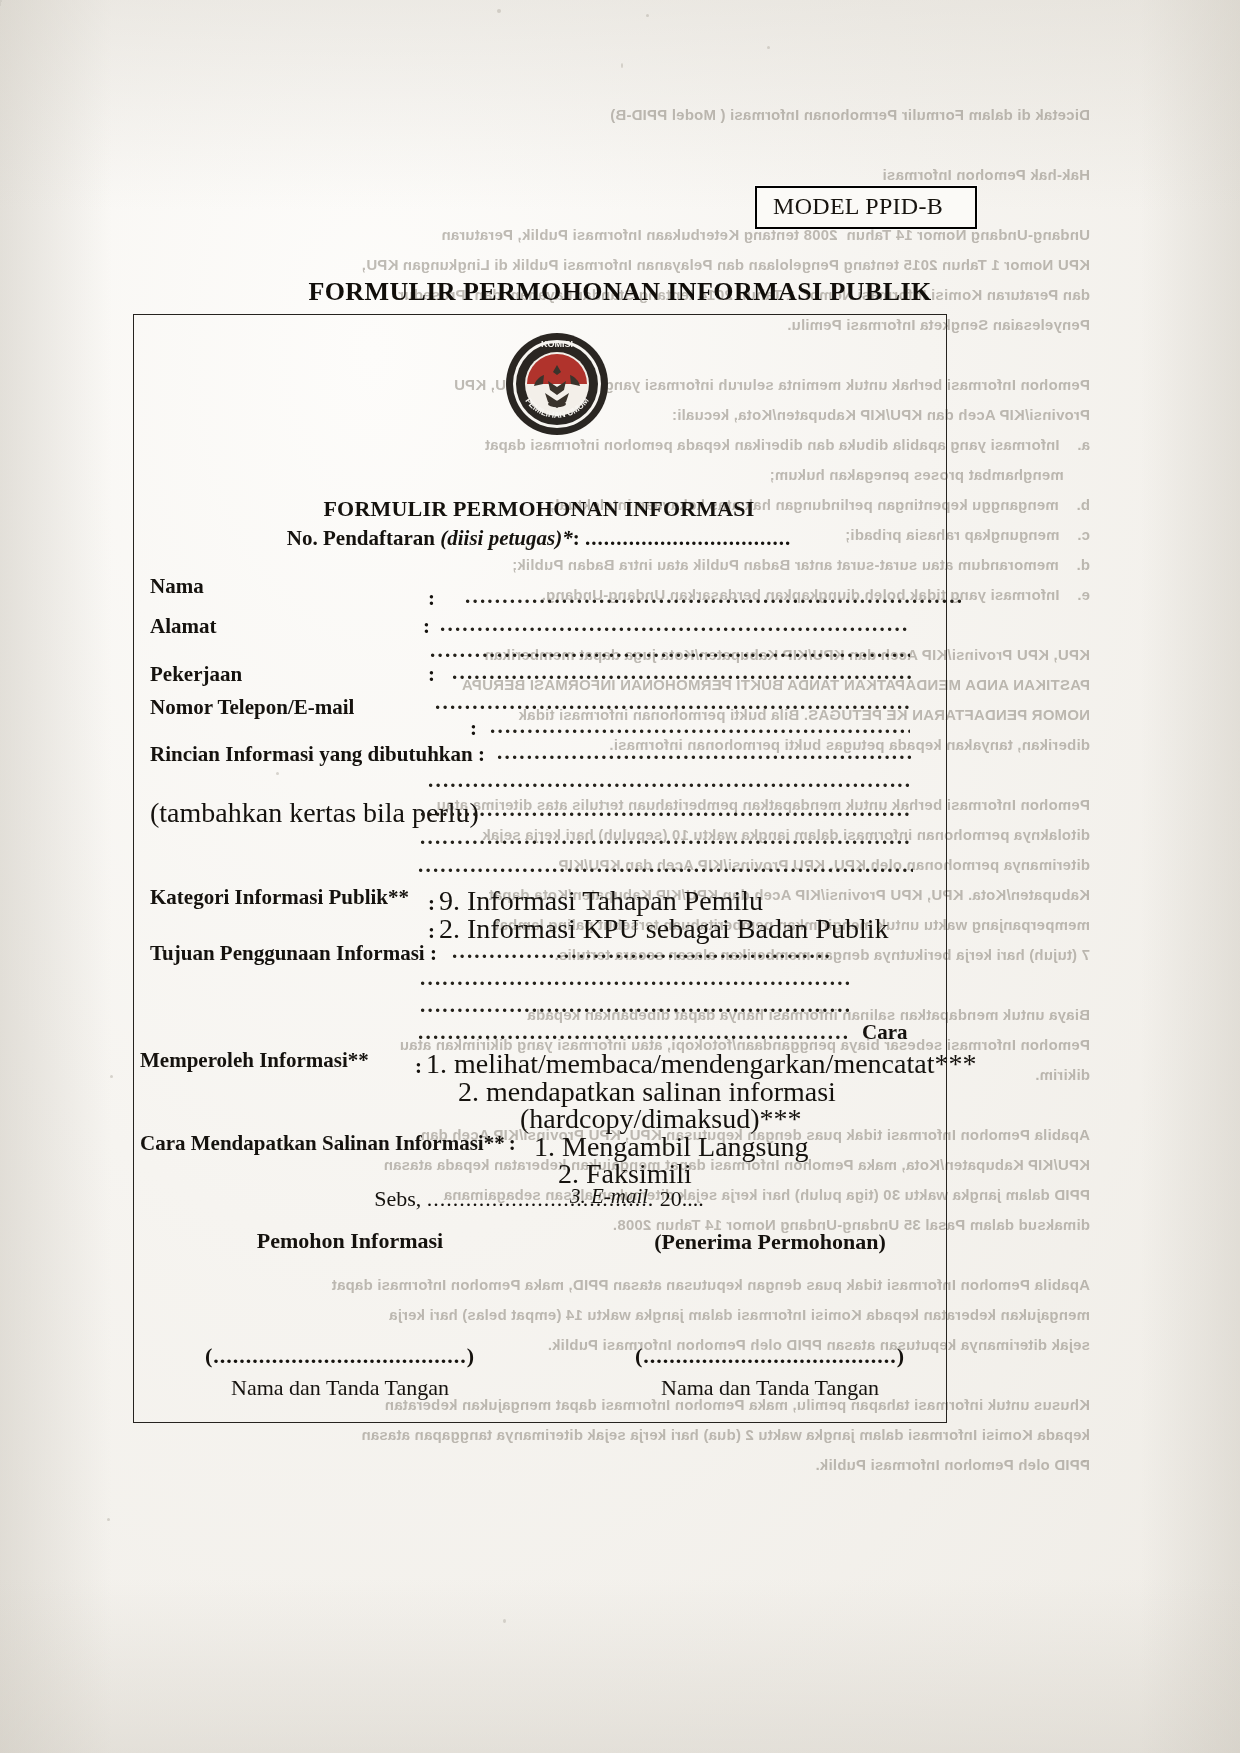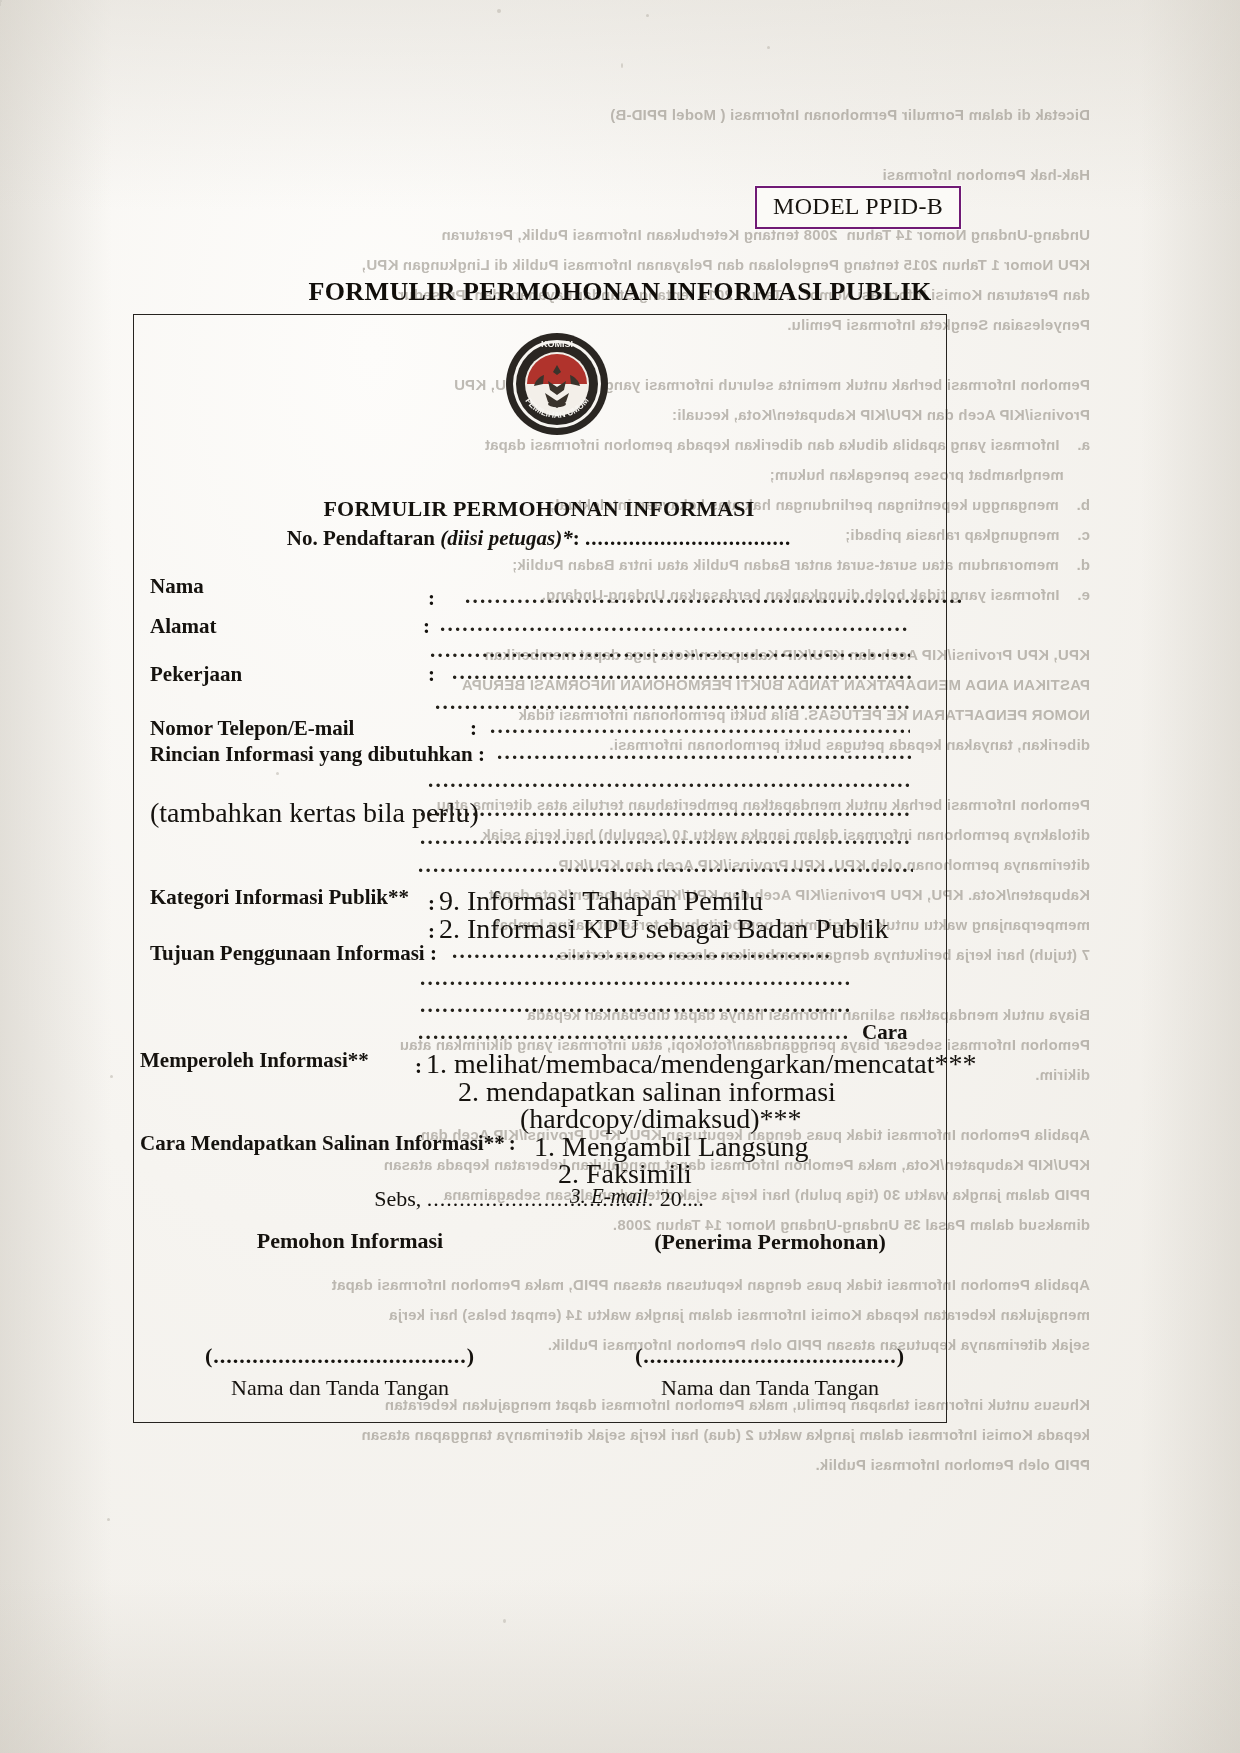--- a/index.html
+++ b/index.html
@@ -40,23 +40,23 @@
     line-height:30px;
     letter-spacing:.2px;
     pointer-events:none;
     filter:blur(.35px);
   }
   #bleed .bl{display:block;white-space:pre;}
 
   
   #model-box{
     position:absolute;left:755px;top:186px;
-    border:2px solid #701a75;
+    border:2px solid #000000;
     background:#fbfaf7;
-    padding:5px 16px 7px 16px;
+    padding:5px 32px 7px 16px;
     font-size:24px;
     letter-spacing:.3px;
     color:#17140f;
     box-shadow:0 0 0 1px rgba(255,255,255,.6);
   }
 
   
   #main-title{
     position:absolute;left:0;top:277px;width:1240px;
     text-align:center;
@@ -259,21 +259,21 @@
 <div class="fld" style="left:428px;top:662px;">
   <span class="colon">:</span>
 </div>
 <div class="fld" style="left:452px;top:660px;width:460px;overflow:hidden;">
   <span class="dline">.......................................................................</span>
 </div>
 <div class="fld" style="left:435px;top:690px;width:475px;overflow:hidden;">
   <span class="dline">...........................................................................</span>
 </div>
 
-<div class="fld" style="left:150px;top:716px;">
+<div class="fld" style="left:150px;top:695px;">
   <span class="lbl">Nomor Telepon/E-mail</span>
 </div>
 <div class="fld" style="left:470px;top:716px;">
   <span class="colon">:</span>
 </div>
 <div class="fld" style="left:490px;top:714px;width:420px;overflow:hidden;">
   <span class="dline">.........................................................</span>
 </div>
 
 <div class="fld" style="left:150px;top:742px;">

